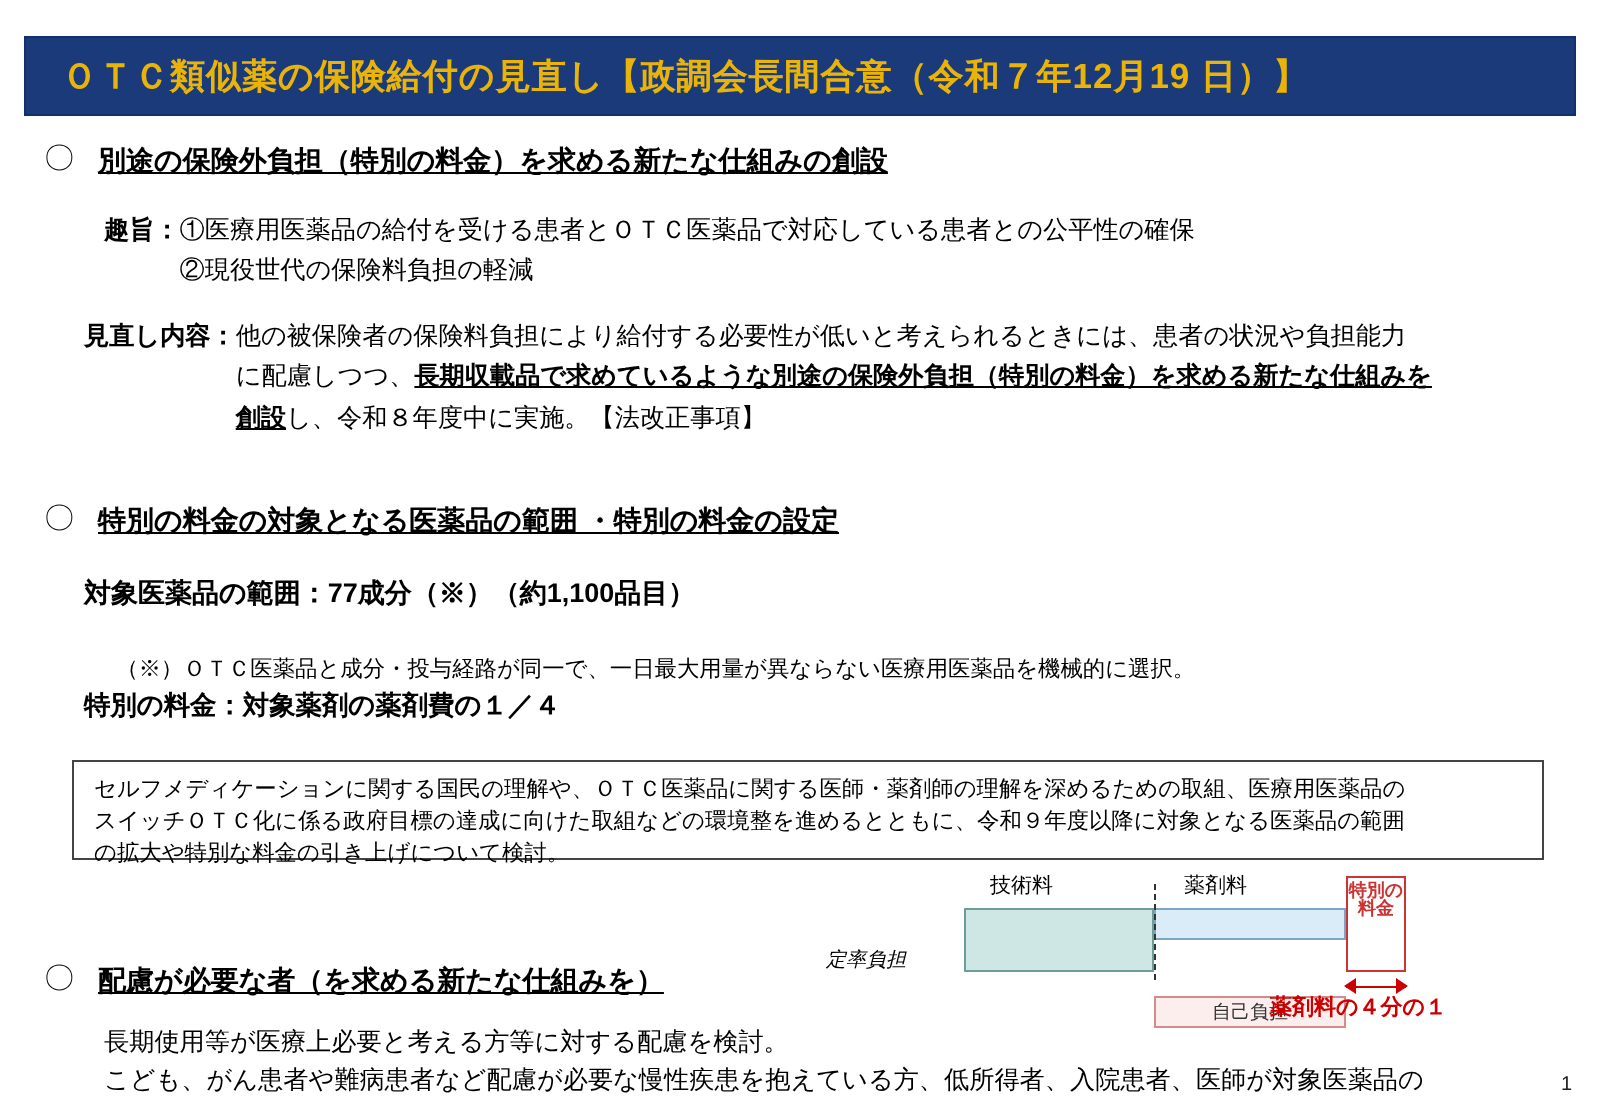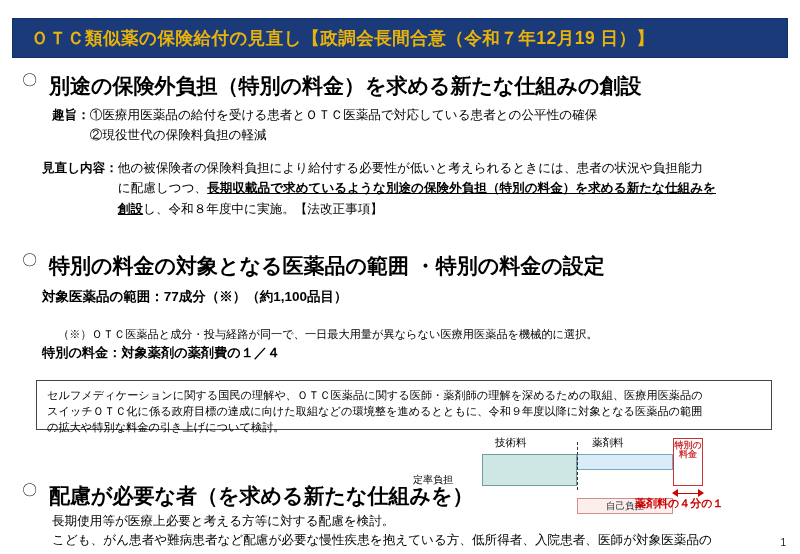--- a/index.html
+++ b/index.html
@@ -49,23 +49,24 @@
     align-items: flex-start;
   }
   .circle-bullet {
     font-size: 15px;
     line-height: 1;
     margin-right: 12px;
     color: #000;
     font-weight: normal;
   }
   .section-title {
-    font-size: 21px;
-    font-weight: bold;
-    white-space: nowrap;
+    font-size: 14px;
+    font-weight: bold;
+    white-space: nowrap;
+    text-decoration: underline;
   }
   .underline-bold {
     font-weight: bold;
     text-decoration: underline;
   }
   .label-bold {
     font-weight: bold;
     white-space: nowrap;
   }
   
@@ -135,21 +136,21 @@
     width: 320px;
     height: 70px;
   }
   .diag-label {
     position: absolute;
     font-size: 10.5px;
     white-space: nowrap;
   }
   #lbl-gijutsu { left: 25px; top: 0px; }
   #lbl-yakuzai { left: 122px; top: 0px; }
-  #lbl-teiritsu { left: -57px; top: 37px; font-size: 10px; }
+  #lbl-teiritsu { left: -57px; top: 37px; font-size: 10px; font-style: italic; }
   .diag-box {
     position: absolute;
     box-sizing: border-box;
   }
   #box-gijutsu {
     left: 12px; top: 18px; width: 95px; height: 32px;
     background: #cfe7e4; border: 1px solid #6f9e9a;
   }
   #box-yakuzai-top {
     left: 107px; top: 18px; width: 96px; height: 16px;

